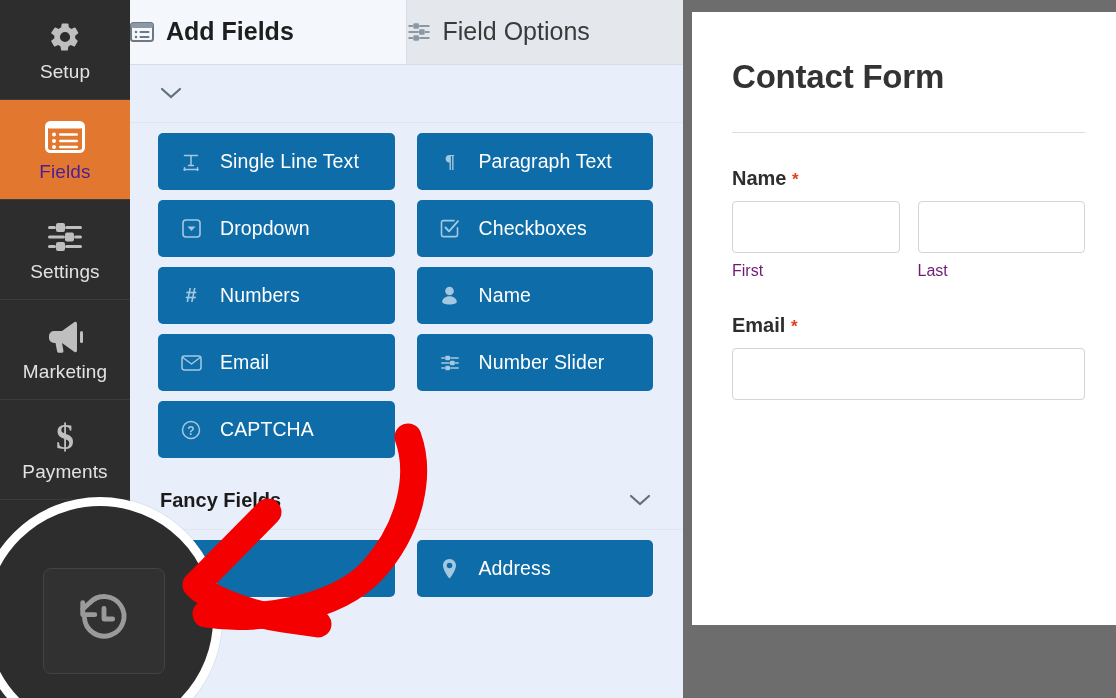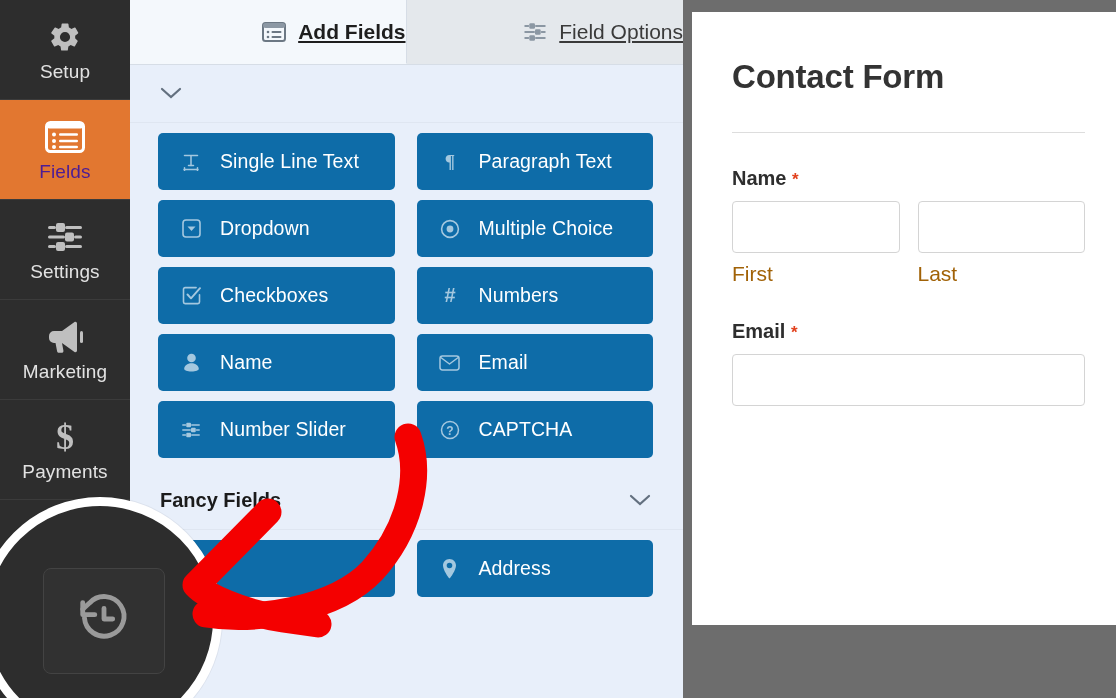--- a/index.html
+++ b/index.html
@@ -54,27 +54,26 @@
     overflow: hidden;
   }
   .tabs {
     display: flex;
     height: 65px;
     background: #f4f8fc;
     border-bottom: 1px solid #d6dde6;
   }
   .tab {
     flex: 1 1 50%;
-    display: flex; align-items: center; justify-content: flex-end;
+    display: flex; align-items: center; justify-content: flex-start;
     gap: 12px;
-    font-size: 21px;
+    font-size: 25px;
     font-weight: bold;
     cursor: pointer;
     border-bottom: 1px solid transparent;
-    text-decoration: underline;
   }
   .tab.active {
     background: #f4f8fc;
     color: #1e1e1e;
     border-right: 1px solid #d6dde6;
   }
   .tab.inactive {
     background: #e4e8ec;
     color: #3a3a3a;
     font-weight: normal;
@@ -151,22 +150,22 @@
   .frow { display: flex; gap: 18px; }
   .fcol { flex: 1; }
   .finput {
     height: 52px;
     border: 1px solid #d4d4d4;
     border-radius: 4px;
     background: #fff;
   }
   .fsub {
     margin-top: 9px;
-    font-size: 21px;
-    color: #a16207;
+    font-size: 16px;
+    color: #701a75;
   }
   .submit-btn {
     margin: 38px 0 0 40px;
     display: inline-flex; align-items: center; justify-content: center;
     padding: 0 22px;
     height: 53px;
     background: #9a9a9a;
     color: #ffffff;
     font-size: 22px; font-weight: bold;
     border-radius: 4px;
@@ -339,29 +338,20 @@
       <div class="field-btn">
         <span class="fb-ico">
           <svg width="19" height="19" viewBox="0 0 19 19">
             <rect x="1" y="1" width="17" height="17" rx="3" fill="none" stroke="#cfe2ef" stroke-width="1.6"></rect>
             <path d="M5.5 7.5 L9.5 12 L13.5 7.5 Z" fill="#cfe2ef"></path>
           </svg>
         </span>
         <span class="fb-label">Dropdown</span>
       </div>
 
-      <div class="field-btn">
-        <span class="fb-ico">
-          <svg width="20" height="20" viewBox="0 0 20 20">
-            <circle cx="10" cy="10" r="8.4" fill="none" stroke="#cfe2ef" stroke-width="1.6"></circle>
-            <circle cx="10" cy="10" r="3.4" fill="#cfe2ef"></circle>
-          </svg>
-        </span>
-        <span class="fb-label">Multiple Choice</span>
-      </div>
 
       <div class="field-btn">
         <span class="fb-ico">
           <svg width="19" height="19" viewBox="0 0 19 19">
             <path d="M17.5 8.8V16a1.6 1.6 0 0 1-1.6 1.6H3.1A1.6 1.6 0 0 1 1.5 16V3.2a1.6 1.6 0 0 1 1.6-1.6h11" fill="none" stroke="#cfe2ef" stroke-width="1.6" stroke-linecap="round"></path>
             <path d="M5.5 8.5 L9 12.3 L18 2.2" fill="none" stroke="#cfe2ef" stroke-width="1.9" stroke-linecap="round" stroke-linejoin="round"></path>
           </svg>
         </span>
         <span class="fb-label">Checkboxes</span>
       </div>

